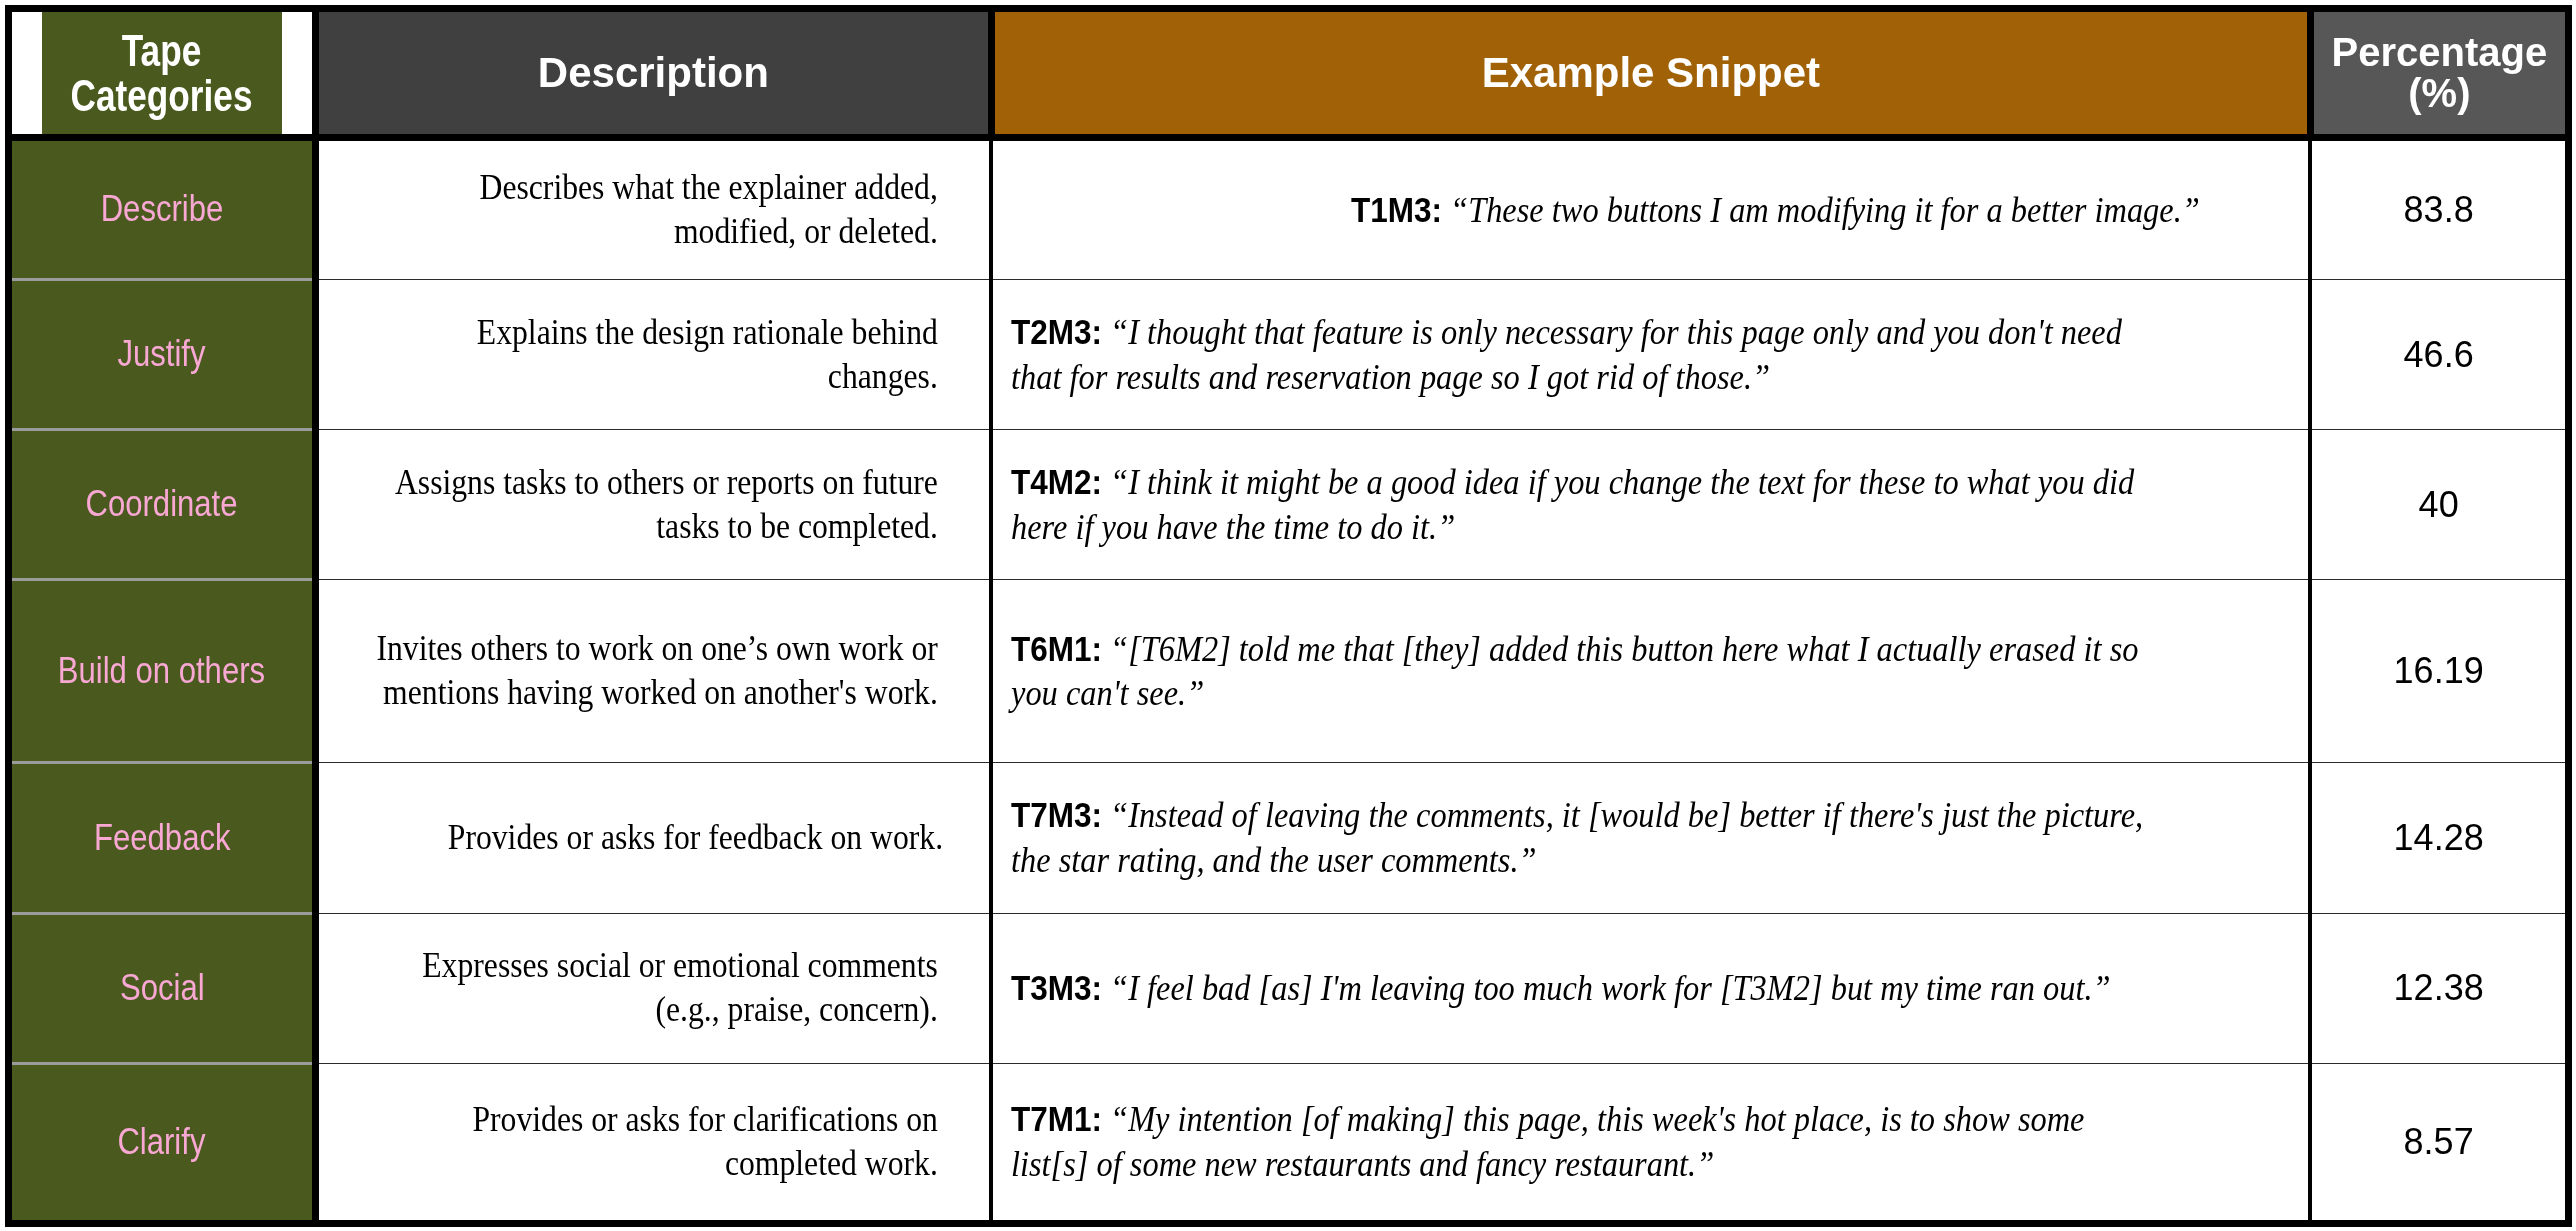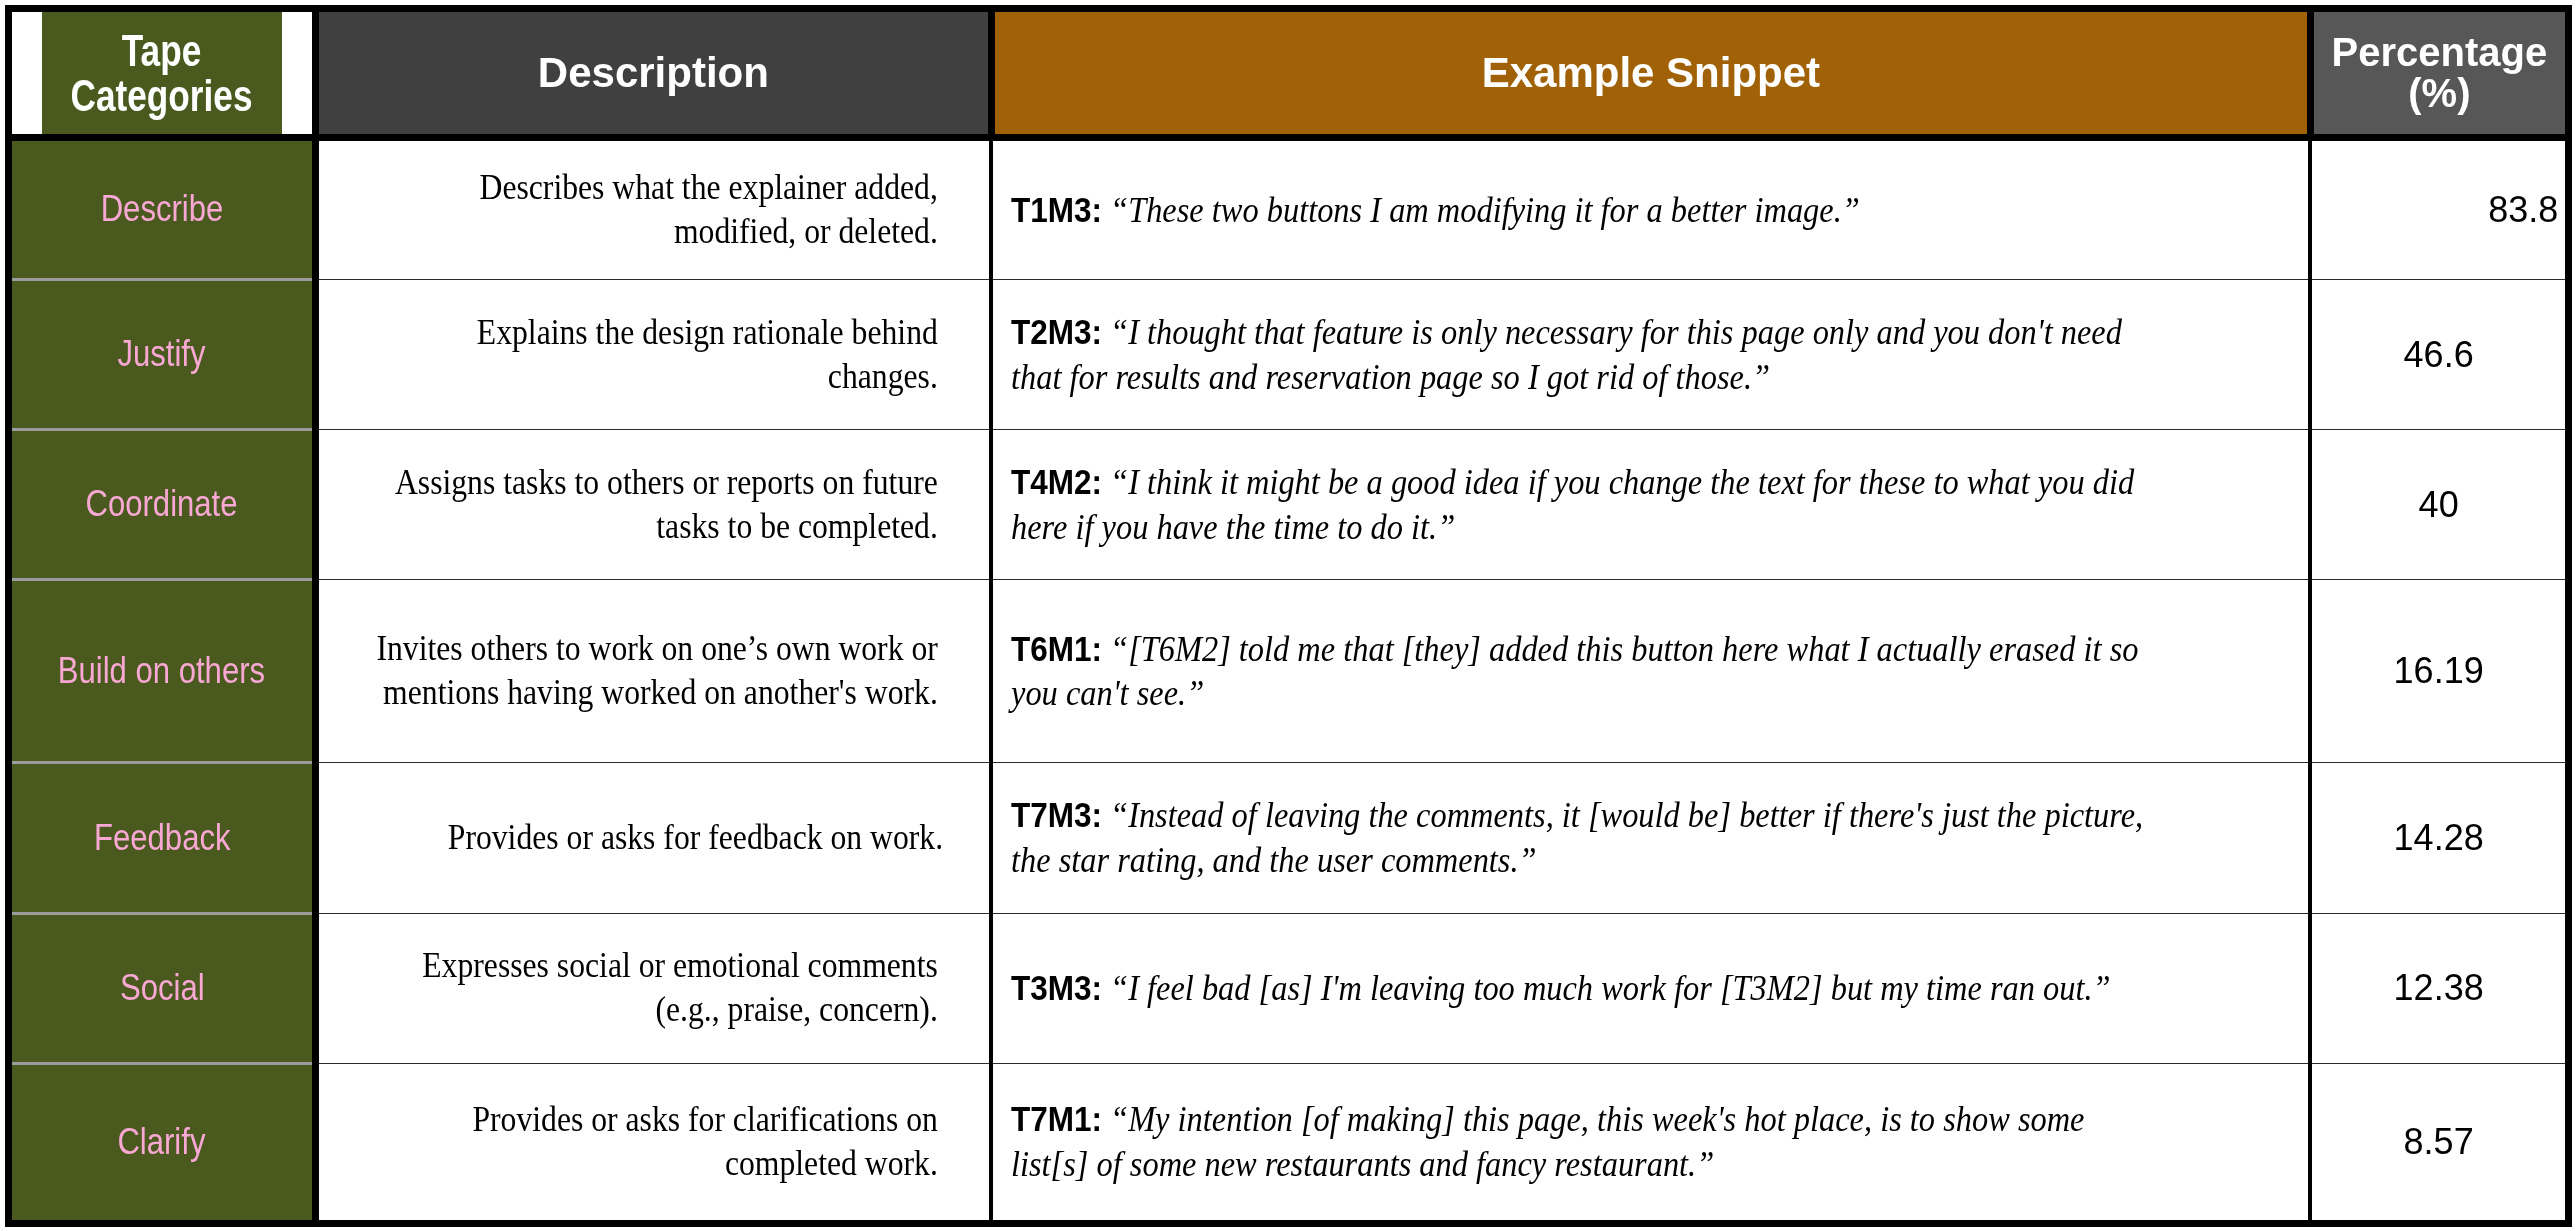--- a/index.html
+++ b/index.html
@@ -125,21 +125,21 @@
   td.snip {
     text-align: left;
     font-family: "Liberation Serif", serif;
     font-size: 36px;
     line-height: 1.24;
     color: #000000;
     padding: 4.9px 14.6px 4.9px 18px;
     border-top: 1.6px solid #2b2b2b;
     border-right: 4.9px solid #000000;
   }
-  tbody tr:first-child td.snip { border-top: 0; }
+  tbody tr:first-child td.snip { border-top: 0; text-align: right; }
 
   td.snip .snip-inner {
     display: inline-block;
     transform: scaleX(0.90);
     transform-origin: left center;
   }
 
   td.snip .spk {
     font-family: "Liberation Sans", sans-serif;
     font-weight: bold;
@@ -151,21 +151,21 @@
   }
 
   td.pct {
     text-align: center;
     font-family: "Liberation Sans", sans-serif;
     font-size: 36px;
     color: #000000;
     border-top: 1.6px solid #2b2b2b;
     padding: 0 6.5px;
   }
-  tbody tr:first-child td.pct { border-top: 0; text-align: right; }
+  tbody tr:first-child td.pct { border-top: 0; }
 
   
   tr.r0 { height: 142px; }
   tr.r1 { height: 150px; }
   tr.r2 { height: 150px; }
   tr.r3 { height: 183px; }
   tr.r4 { height: 150px; }
   tr.r5 { height: 150px; }
   tr.r6 { height: 160px; }
 </style>

